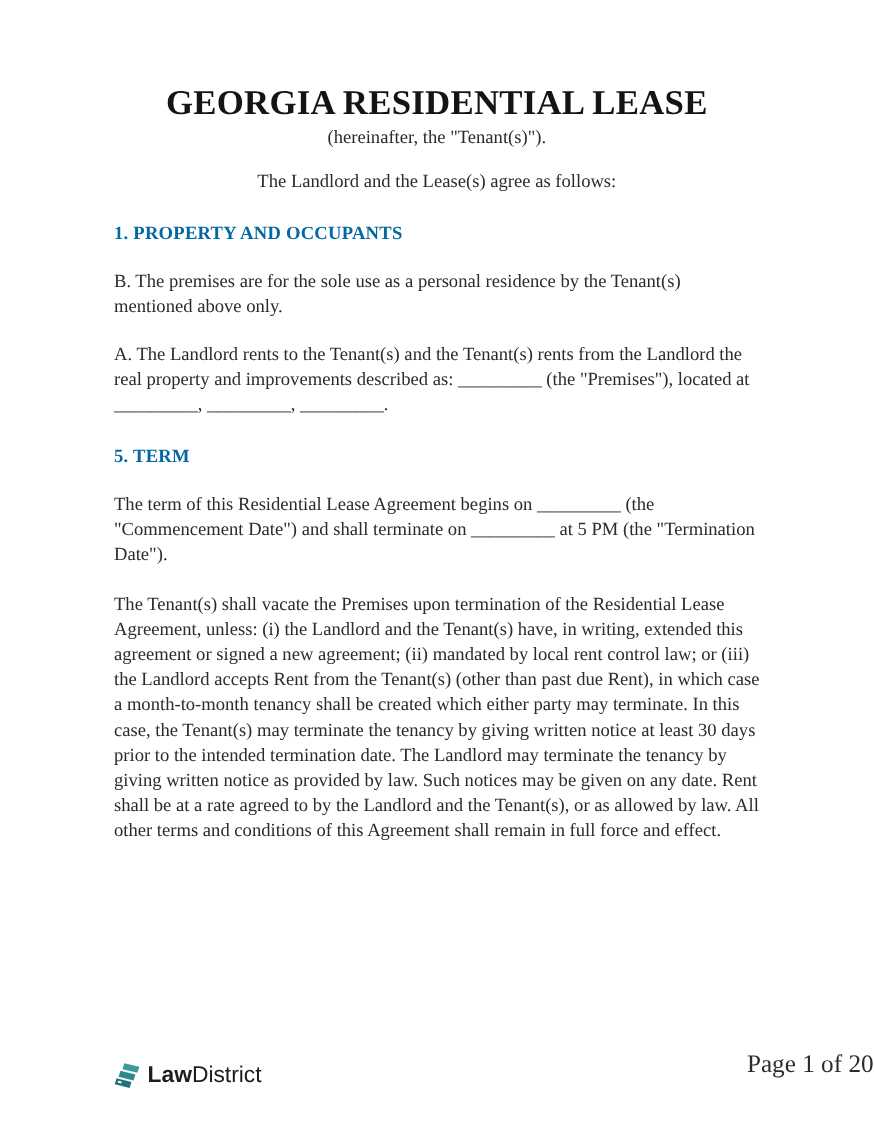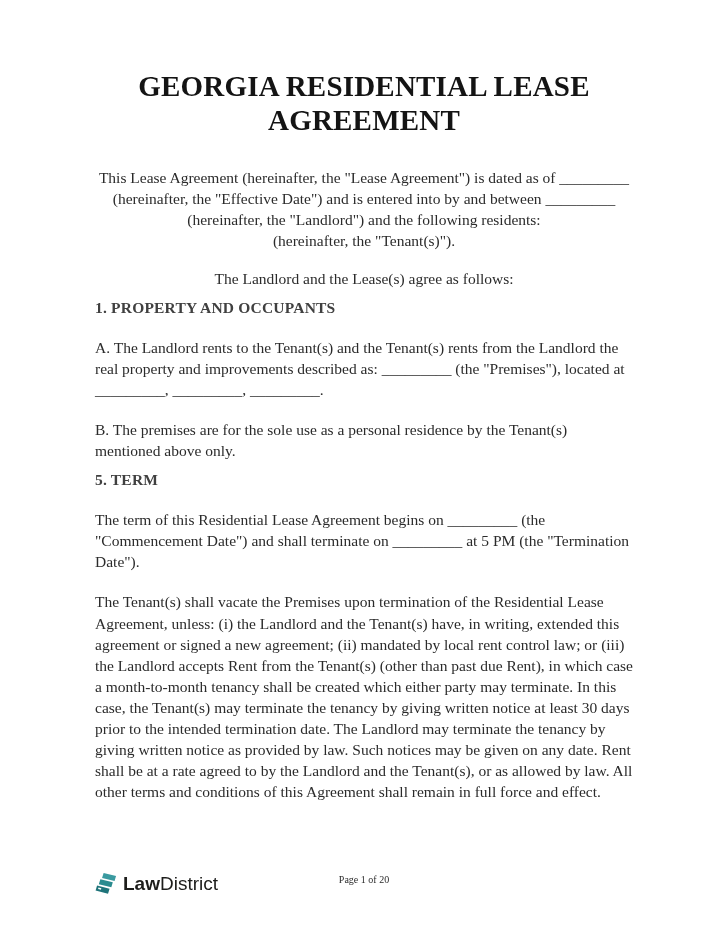--- a/index.html
+++ b/index.html
@@ -36,85 +36,84 @@
     text-align: center;
   }
   .tenant-line {
     text-align: center;
   }
   .agree-line {
     margin-top: 16px;
     text-align: center;
   }
   .section-heading {
-    margin-top: 8px;
+    margin-top: 22px;
     font-size: 15.5px;
     font-weight: 700;
-    color: #404040;
+    color: #0369a1;
     letter-spacing: 0.2px;
   }
   .body-para {
     margin-top: 19px;
     text-align: left;
   }
   .footer {
     position: absolute;
     left: 0;
     right: 0;
     bottom: 44px;
     height: 26px;
   }
   .logo {
     position: absolute;
     left: 95px;
-    top: 0;
+    top: 13px;
     display: flex;
     align-items: center;
     gap: 5px;
   }
   .logo-icon { width: 23px; height: 23px; display: block; }
   .logo-text {
     font-family: "Liberation Sans", sans-serif;
     font-size: 19px;
     color: #1d1d1b;
     line-height: 23px;
     white-space: nowrap;
   }
   .logo-text .law { font-weight: 700; }
   .logo-text .district { font-weight: 400; }
   .page-indicator {
     position: absolute;
     left: 0;
     right: 0;
     top: 2px;
-    text-align: center;
-    font-size: 10px;
+    text-align: right;
+    font-size: 21px;
     color: #2b2b2b;
   }
 </style>
 </head>
 <body>
 
 <div class="page">
   <div class="content">
 
-    <h1 class="doc-title"><span>GEORGIA RESIDENTIAL LEASE</span><br><span>AGREEMENT</span></h1>
+    <h1 class="doc-title"><span>GEORGIA RESIDENTIAL LEASE</span><br></h1>
 
-    <p class="intro">This Lease Agreement (hereinafter, the "Lease Agreement") is dated as of _________ (hereinafter, the "Effective Date") and is entered into by and between _________ (hereinafter, the "Landlord") and the following residents:</p>
 
 
     <p class="tenant-line">(hereinafter, the "Tenant(s)").</p>
 
     <p class="agree-line">The Landlord and the Lease(s) agree as follows:</p>
 
     <h2 class="section-heading">1. PROPERTY AND OCCUPANTS</h2>
 
+    <p class="body-para">B. The premises are for the sole use as a personal residence by the Tenant(s) mentioned above only.</p>
+
     <p class="body-para">A. The Landlord rents to the Tenant(s) and the Tenant(s) rents from the Landlord the real property and improvements described as: _________ (the "Premises"), located at _________, _________,  _________.</p>
-
-    <p class="body-para">B. The premises are for the sole use as a personal residence by the Tenant(s) mentioned above only.</p>
 
     <h2 class="section-heading">5. TERM</h2>
 
     <p class="body-para">The term of this Residential Lease Agreement begins on _________ (the "Commencement Date") and shall terminate on _________ at 5 PM (the "Termination Date").</p>
 
     <p class="body-para">The Tenant(s) shall vacate the Premises upon termination of the Residential Lease Agreement, unless: (i) the Landlord and the Tenant(s) have, in writing, extended this agreement or signed a new agreement; (ii) mandated by local rent control law; or (iii) the Landlord accepts Rent from the Tenant(s) (other than past due Rent), in which case a month-to-month tenancy shall be created which either party may terminate. In this case, the Tenant(s) may terminate the tenancy by giving written notice at least 30 days prior to the intended termination date. The Landlord may terminate the tenancy by giving written notice as provided by law. Such notices may be given on any date. Rent shall be at a rate agreed to by the Landlord and the Tenant(s), or as allowed by law. All other terms and conditions of this Agreement shall remain in full force and effect.</p>
 
   </div>
 
   <div class="footer">

